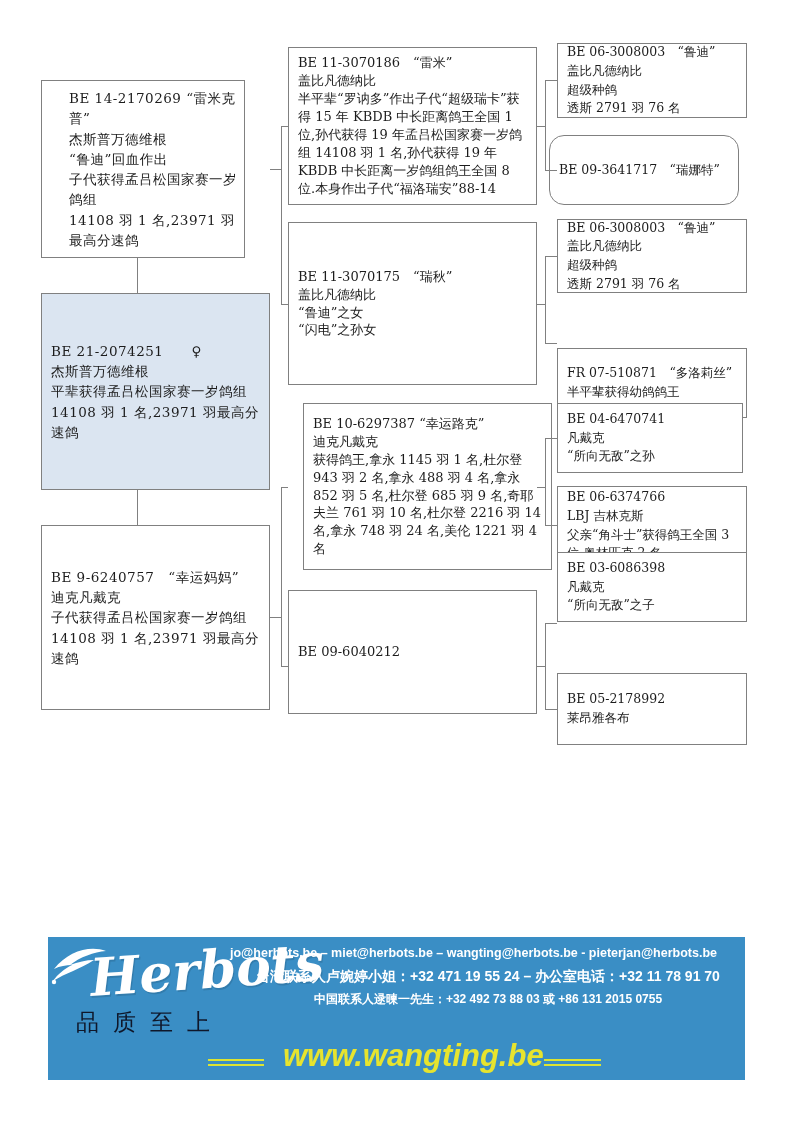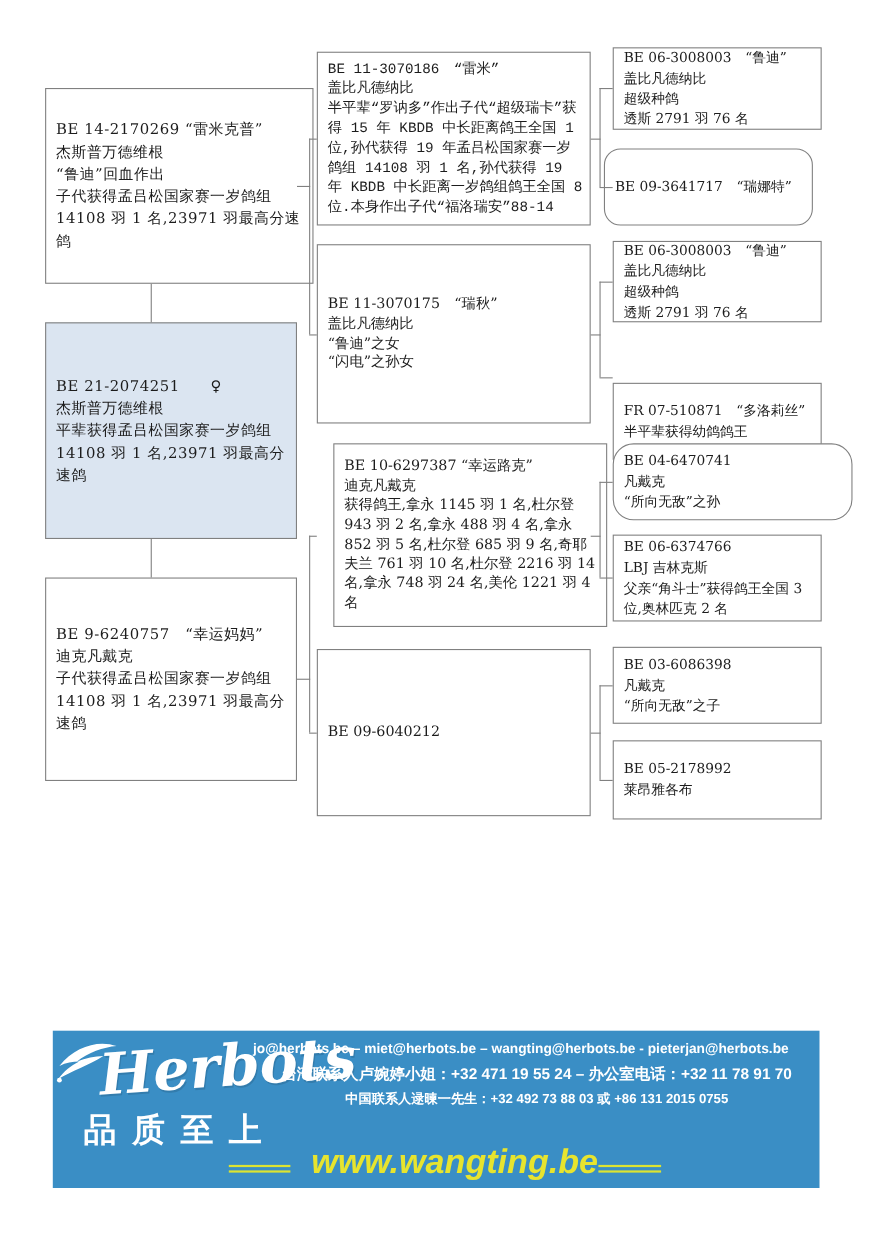--- a/index.html
+++ b/index.html
@@ -14,78 +14,78 @@
   .colM{font-size:13px;line-height:1.38;}
   .colR{font-size:12.5px;line-height:1.5;}
   .cline{position:absolute;background:#808080;}
   
   .banner{position:absolute;left:48px;top:937px;width:697px;height:143px;overflow:hidden;
           font-family:"Liberation Sans","DejaVu Sans",sans-serif;color:#ffffff;}
   .logo-script{position:absolute;left:42px;top:2px;font-family:"DejaVu Serif",serif;
           font-style:italic;font-weight:bold;font-size:52px;color:#fff;transform:rotate(-4deg);
           text-shadow:1px 2px 0 rgba(0,0,0,0.12);}
   .feather{position:absolute;left:2px;top:10px;}
-  .tagline{position:absolute;left:28px;top:70px;font-size:30px;letter-spacing:14px;
-          color:#ffffff;font-weight:bold;font-family:"DejaVu Sans","Liberation Sans",sans-serif;}
+  .tagline{position:absolute;left:28px;top:70px;font-size:23px;letter-spacing:14px;
+          color:#0f172a;font-weight:normal;font-family:"DejaVu Sans","Liberation Sans",sans-serif;}
   .ct1{position:absolute;left:182px;top:9px;width:516px;font-size:12.5px;font-weight:bold;
        white-space:nowrap;}
   .ct2{position:absolute;left:182px;top:31px;width:516px;font-size:14px;font-weight:bold;
        text-align:center;white-space:nowrap;}
   .ct3{position:absolute;left:182px;top:54px;width:516px;font-size:12px;font-weight:bold;
        text-align:center;white-space:nowrap;}
   .slogan{position:absolute;left:228px;top:84px;width:468px;text-align:center;font-size:16px;
        font-weight:bold;font-style:italic;letter-spacing:1px;font-family:"DejaVu Serif",serif;}
   .website{position:absolute;left:235px;top:101px;width:230px;text-align:center;font-size:31px;
        font-weight:bold;font-style:italic;color:#e7e42e;font-family:"Liberation Sans",sans-serif;}
   .dline{position:absolute;height:3px;border-top:2px solid #dce431;border-bottom:2px solid #dce431;}
   .dl-left{left:160px;top:122px;width:56px;}
   .dl-right{left:496px;top:122px;width:57px;}
 </style>
 </head>
 <body>
 
 <div class="page">
 
-  <div class="pbox colL" style="left:41px;top:80px;width:244px;height:178px;">
+  <div class="pbox colL" style="left:41px;top:80px;width:204px;height:178px;padding-left:18px;">
     <div class="btxt">BE  14-2170269  “雷米克普”
 杰斯普万德维根
 “鲁迪”回血作出
 子代获得孟吕松国家赛一岁鸽组
 14108 羽 1 名,23971 羽最高分速鸽</div>
   </div>
   <div class="pbox colL blue" style="left:41px;top:293px;width:229px;height:197px;">
     <div class="btxt">BE  21-2074251　　♀
 杰斯普万德维根
 平辈获得孟吕松国家赛一岁鸽组
 14108 羽 1 名,23971 羽最高分速鸽</div>
   </div>
   <div class="pbox colL" style="left:41px;top:525px;width:229px;height:185px;">
     <div class="btxt">BE  9-6240757　“幸运妈妈”
 迪克凡戴克
 子代获得孟吕松国家赛一岁鸽组
 14108 羽 1 名,23971 羽最高分速鸽</div>
   </div>
 
-  <div class="pbox colM" style="left:288px;top:47px;width:249px;height:158px;font-family:Liberation Mono, monospace;">
+  <div class="pbox colM" style="left:288px;top:47px;width:249px;height:158px;">
     <div class="btxt">BE  11-3070186　“雷米”
 盖比凡德纳比
 半平辈“罗讷多”作出子代“超级瑞卡”获得 15 年 KBDB 中长距离鸽王全国 1 位,孙代获得 19 年孟吕松国家赛一岁鸽组 14108 羽 1 名,孙代获得 19 年 KBDB 中长距离一岁鸽组鸽王全国 8 位.本身作出子代“福洛瑞安”88-14</div>
   </div>
   <div class="pbox colM" style="left:288px;top:222px;width:249px;height:163px;">
     <div class="btxt">BE  11-3070175　“瑞秋”
 盖比凡德纳比
 “鲁迪”之女
 “闪电”之孙女</div>
   </div>
   <div class="pbox colM" style="left:288px;top:403px;width:249px;height:167px;margin-left:15px;">
     <div class="btxt">BE  10-6297387 “幸运路克”
 迪克凡戴克
 获得鸽王,拿永 1145 羽 1 名,杜尔登 943 羽 2 名,拿永 488 羽 4 名,拿永 852 羽 5 名,杜尔登 685 羽 9 名,奇耶夫兰 761 羽 10 名,杜尔登 2216 羽 14 名,拿永 748 羽 24 名,美伦 1221 羽 4 名</div>
   </div>
-  <div class="pbox colM" style="left:288px;top:590px;width:249px;height:152px;">
+  <div class="pbox colM" style="left:288px;top:590px;width:249px;height:124px;">
     <div class="btxt">BE  09-6040212</div>
   </div>
 
   <div class="pbox colR" style="left:557px;top:43px;width:190px;height:75px;">
     <div class="btxt">BE 06-3008003　“鲁迪”
 盖比凡德纳比
 超级种鸽
 透斯 2791 羽 76 名</div>
   </div>
   <div class="pbox colR" style="left:549px;top:135px;width:190px;height:70px;border-radius:15px;">
@@ -94,31 +94,31 @@
   <div class="pbox colR" style="left:557px;top:219px;width:190px;height:74px;">
     <div class="btxt">BE 06-3008003　“鲁迪”
 盖比凡德纳比
 超级种鸽
 透斯 2791 羽 76 名</div>
   </div>
   <div class="pbox colR" style="left:557px;top:308px;width:190px;height:70px;margin-top:40px;">
     <div class="btxt">FR 07-510871　“多洛莉丝”
 半平辈获得幼鸽鸽王</div>
   </div>
-  <div class="pbox colR" style="left:557px;top:403px;width:218px;height:70px;border-radius:19px;">
+  <div class="pbox colR" style="left:557px;top:403px;width:186px;height:70px;">
     <div class="btxt">BE 04-6470741
 凡戴克
 “所向无敌”之孙</div>
   </div>
   <div class="pbox colR" style="left:557px;top:486px;width:190px;height:79px;">
     <div class="btxt">BE 06-6374766
 LBJ 吉林克斯
 父亲“角斗士”获得鸽王全国 3 位,奥林匹克 2 名</div>
   </div>
-  <div class="pbox colR" style="left:557px;top:588px;width:190px;height:70px;">
+  <div class="pbox colR" style="left:557px;top:552px;width:190px;height:70px;">
     <div class="btxt">BE 03-6086398
 凡戴克
 “所向无敌”之子</div>
   </div>
   <div class="pbox colR" style="left:557px;top:673px;width:190px;height:72px;">
     <div class="btxt">BE 05-2178992
 莱昂雅各布</div>
   </div>
 
   <div class="cline" style="left:137px;top:258px;width:1px;height:35px;"></div>

